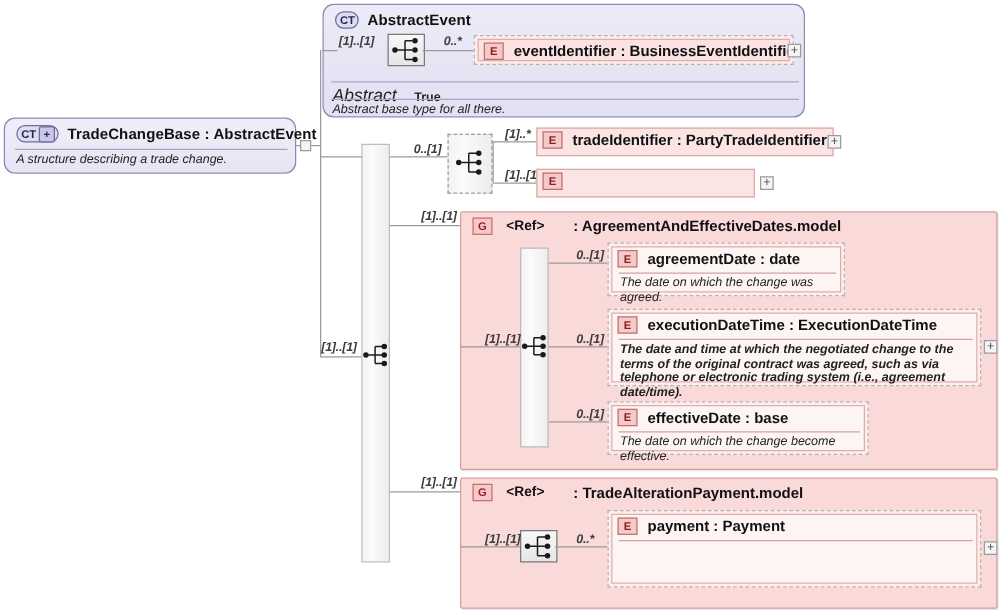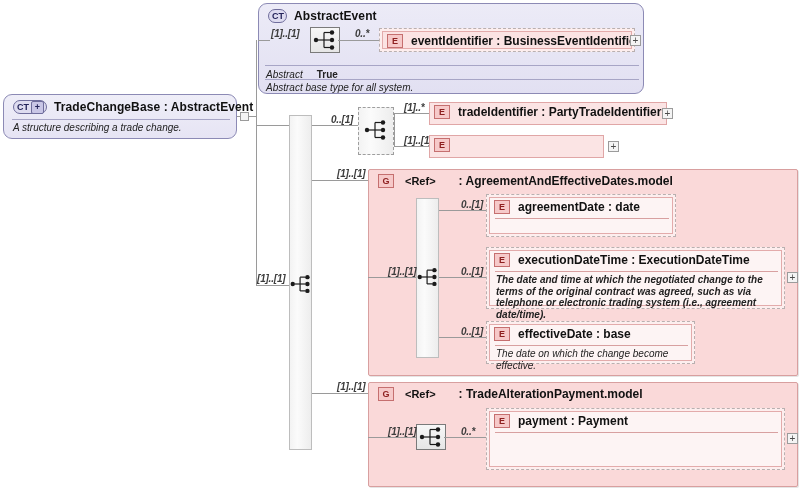--- a/index.html
+++ b/index.html
@@ -64,21 +64,21 @@
   }
   .badge .plus{
     display:inline-flex;align-items:center;justify-content:center;
     width:11px;height:11px;margin-left:2px;
     border:1px solid #6f6d9c;border-radius:2px;
     background:#c9c6e6;
     font-size:9px;line-height:9px;font-weight:bold;
   }
   .sep{position:absolute;border-top:1px solid #a7a5c6;height:0;}
   .prop-row{position:absolute;white-space:nowrap;}
-  .prop-key{font-style:italic;font-size:10px;color:#222;}
+  .prop-key{font-style:italic;font-size:14px;color:#222;}
   .prop-val{font-size:10px;font-weight:bold;color:#222;margin-left:11px;}
   .doc{
     position:absolute;
     font-style:italic;font-size:10px;color:#222;white-space:nowrap;
   }
 
   
   .ebox{
     position:absolute;
     box-sizing:border-box;
@@ -213,21 +213,21 @@
         <span>CT</span>
       </span>
       <span class="ct-name">AbstractEvent</span>
     </div>
     <div class="sep" style="left:6px;top:61px;width:374px;"></div>
     <div class="prop-row" style="left:7px;top:64px;">
       <span class="prop-key">Abstract</span>
       <span class="prop-val">True</span>
     </div>
     <div class="sep" style="left:6px;top:75px;width:374px;"></div>
-    <div class="doc" style="left:7px;top:78px;">Abstract base type for all system.</div>
+    <div class="doc" style="left:7px;top:78px;">Abstract base type for all there.</div>
   </div>
 
   <div class="hline" style="left:258px;top:40px;width:12px;"></div>
   <div class="card" style="left:271px;top:28px;">[1]..[1]</div>
 
   <div class="seqicon" style="left:310px;top:27px;">
     <svg width="28" height="24" viewBox="0 0 28 24">
       <circle cx="5" cy="12" r="2.2" fill="#1a1a1a"></circle>
       <line x1="7" y1="12" x2="13" y2="12" stroke="#1a1a1a" stroke-width="1.2"></line>
       <line x1="13" y1="4.5" x2="13" y2="19.5" stroke="#1a1a1a" stroke-width="1.2"></line>
@@ -342,20 +342,21 @@
   <div class="hline" style="left:439px;top:337px;width:47px;"></div>
 
   <div class="card" style="left:461px;top:199px;">0..[1]</div>
   <div class="ebox dashed abs" style="left:486px;top:194px;width:190px;height:43px;">
     <div class="ebox-inner white">
       <div class="e-title" style="left:4px;top:2px;">
         <span class="e-badge">E</span>
         <span class="e-name">agreementDate : date</span>
       </div>
       <div class="e-sep" style="left:5px;top:20px;width:174px;"></div>
+      <div class="e-doc" style="left:6px;top:23px;width:176px;">The date on which the change was agreed.</div>
     </div>
   </div>
 
   <div class="card" style="left:461px;top:266px;">0..[1]</div>
   <div class="ebox dashed abs" style="left:486px;top:247px;width:299px;height:62px;">
     <div class="ebox-inner white">
       <div class="e-title" style="left:4px;top:2px;">
         <span class="e-badge">E</span>
         <span class="e-name">executionDateTime : ExecutionDateTime</span>
       </div>

